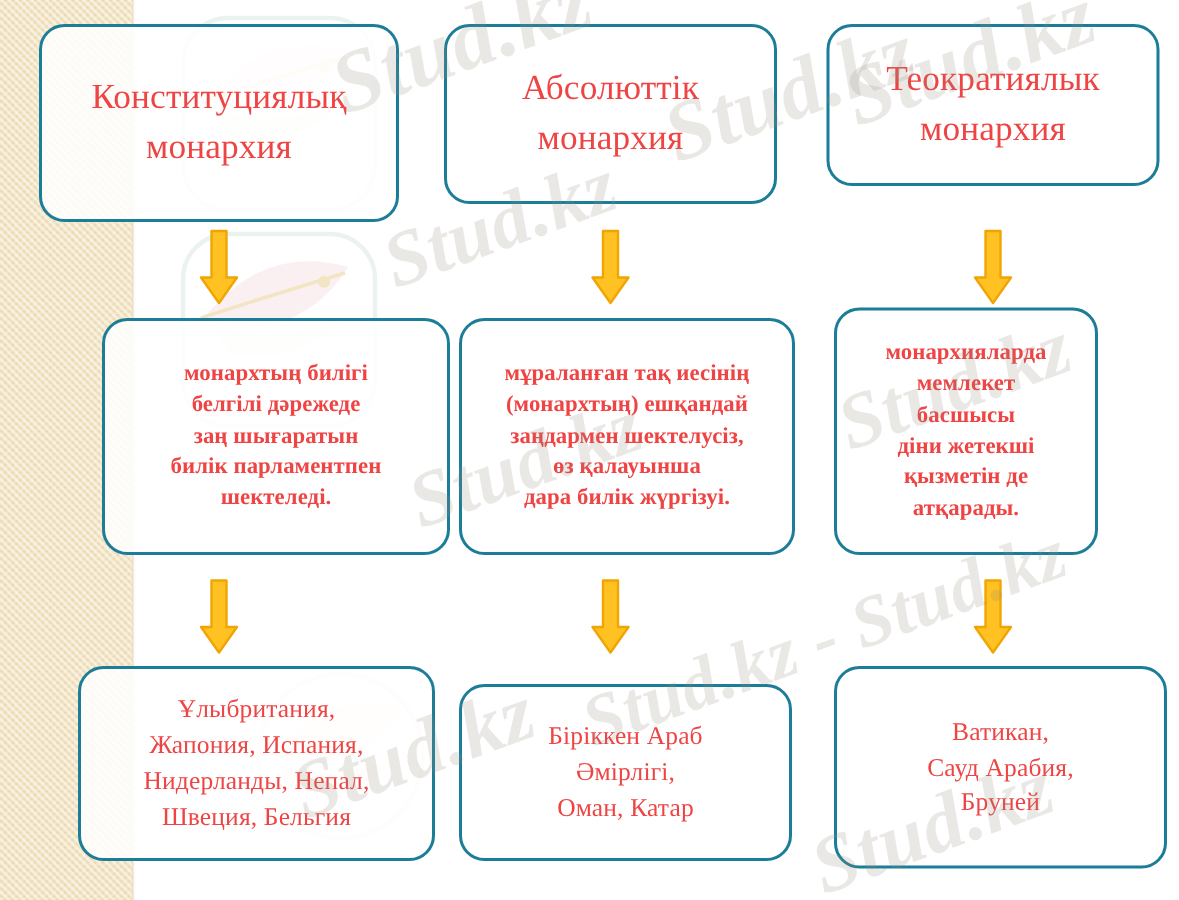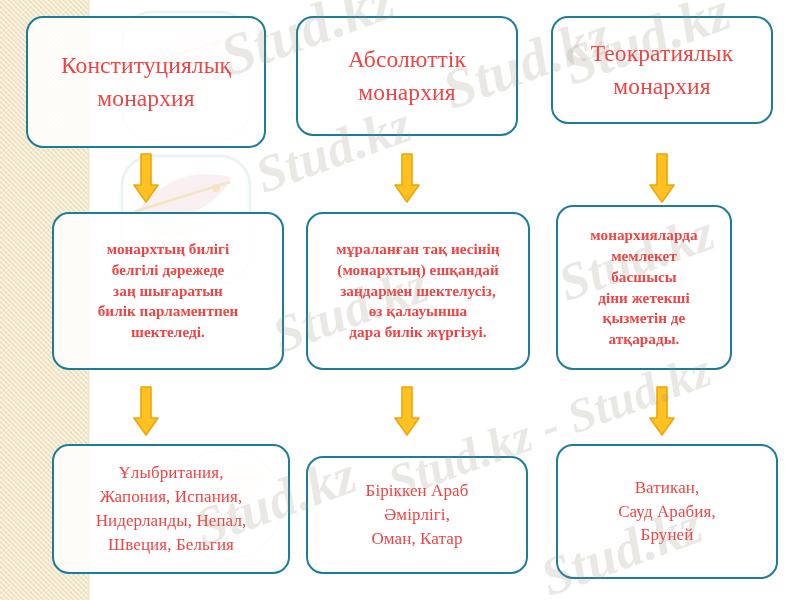--- a/index.html
+++ b/index.html
@@ -106,21 +106,21 @@
     font-size: 17px;
     line-height: 1.40;
     letter-spacing: .1px;
   }
 
   
   #n-top-1    { left: 26px;  top: 16px;  width: 240px; height: 132px; }
   #n-top-2    { left: 296px; top: 16px;  width: 222px; height: 120px; }
   #n-top-3    { left: 551px; top: 16px;  width: 222px; height: 108px; }
 
-  #n-mid-1    { left: 52px;  top: 212px; width: 232px; height: 158px; }
+  #n-mid-1    { left: 68px;  top: 212px; width: 232px; height: 158px; }
   #n-mid-2    { left: 306px; top: 212px; width: 224px; height: 158px; }
   #n-mid-3    { left: 556px; top: 205px; width: 176px; height: 165px; }
 
   #n-bot-1    { left: 52px;  top: 444px; width: 238px; height: 130px; }
   #n-bot-2    { left: 306px; top: 444px; width: 222px; height: 118px; margin-top: 12px; }
   #n-bot-3    { left: 556px; top: 444px; width: 222px; height: 135px; }
 
   
   .arrow {
     position: absolute;

